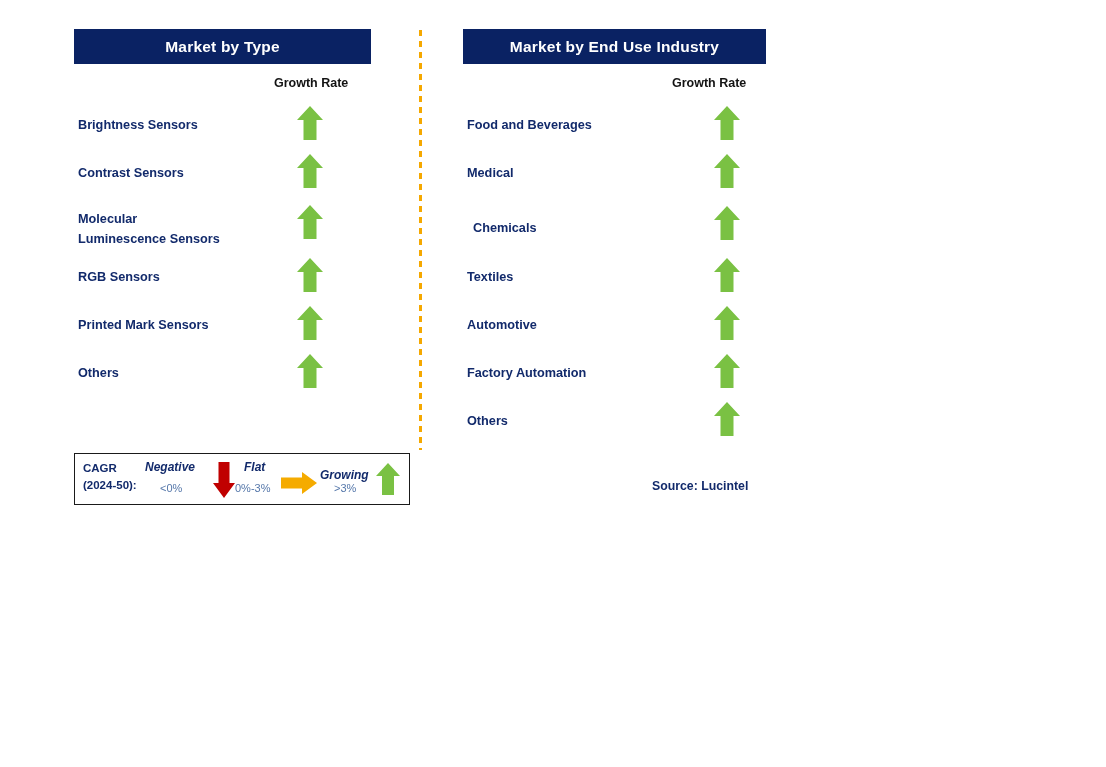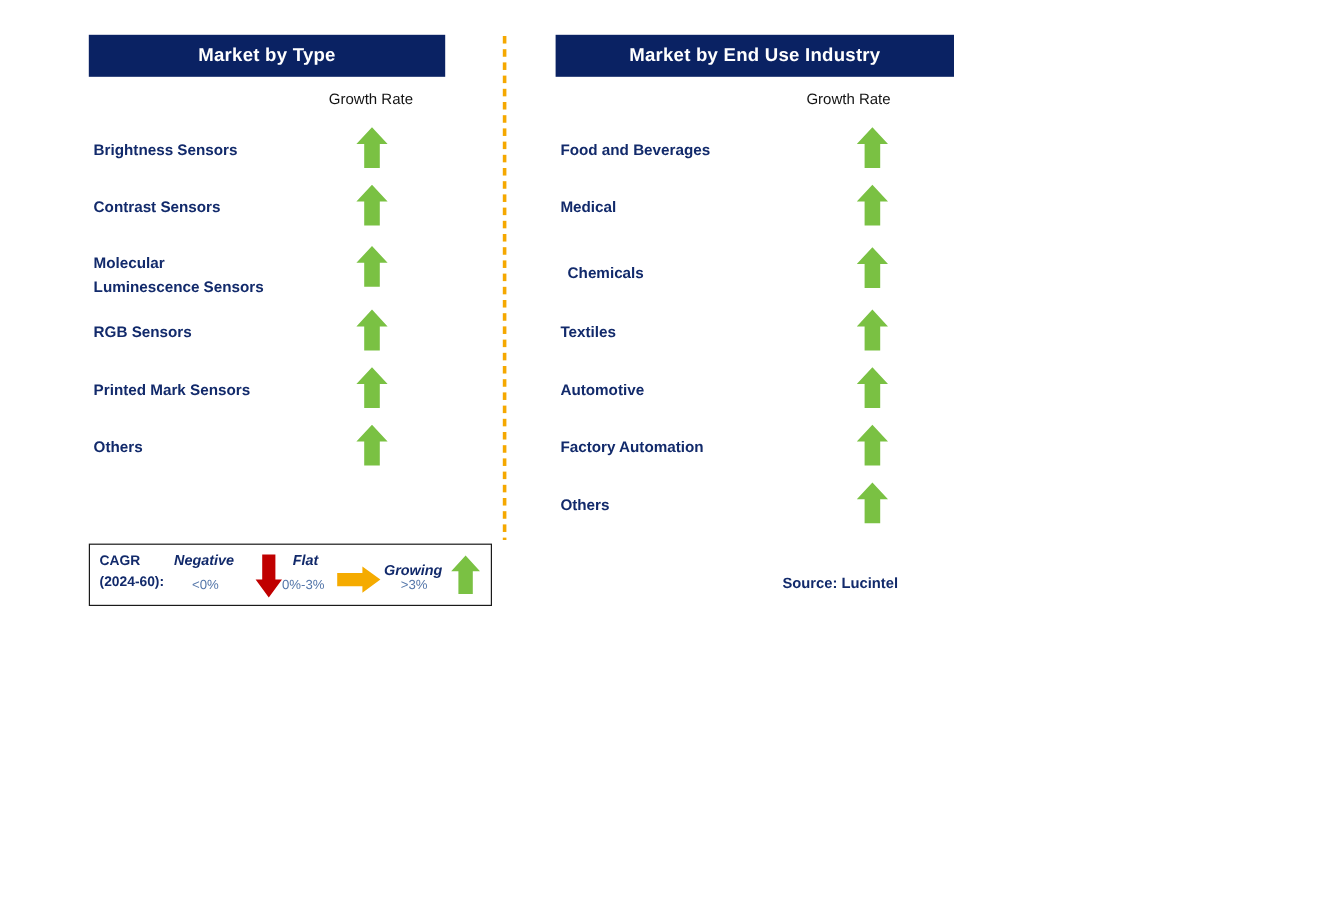--- a/index.html
+++ b/index.html
@@ -23,27 +23,27 @@
     color: #ffffff;
     font-size: 15.5px;
     font-weight: bold;
     letter-spacing: 0.2px;
     display: flex;
     align-items: center;
     justify-content: center;
     text-align: center;
   }
   #header-type   { left: 74px;  width: 297px; }
-  #header-enduse { left: 463px; width: 332px; }
+  #header-enduse { left: 463px; width: 303px; }
 
   .growth-rate-label {
     position: absolute;
     top: 76px;
     font-size: 12.5px;
-    font-weight: normal;
+    font-weight: bold;
     color: #131313;
     white-space: nowrap;
   }
   #growth-label-type   { left: 274px; }
   #growth-label-enduse { left: 672px; }
 
   .row-label {
     position: absolute;
     font-size: 12.7px;
     font-weight: bold;
@@ -223,21 +223,21 @@
 <div class="row-label" style="left:467px; top:411px;">Others</div>
 <div class="row-arrow" style="left:713px; top:401px;">
   <svg viewBox="0 0 28 36" width="28" height="36" aria-hidden="true">
     <polygon points="14,1 27,15 20.5,15 20.5,35 7.5,35 7.5,15 1,15" fill="#7ac143"></polygon>
   </svg>
 </div>
 
 <div id="legend">
 
   <div class="legend-cagr">CAGR
-(2024-60):</div>
+(2024-50):</div>
 
   <div class="legend-term" style="left:70px; top:6px;">Negative</div>
   <div class="legend-range" style="left:85px; top:28px;">&lt;0%</div>
   <div class="legend-arrow" style="left:137px; top:7px;">
     <svg viewBox="0 0 24 38" width="24" height="38" aria-hidden="true">
       <polygon points="12,37 1,22 6.5,22 6.5,1 17.5,1 17.5,22 23,22" fill="#c00000"></polygon>
     </svg>
   </div>
 
   <div class="legend-term" style="left:169px; top:6px;">Flat</div>

